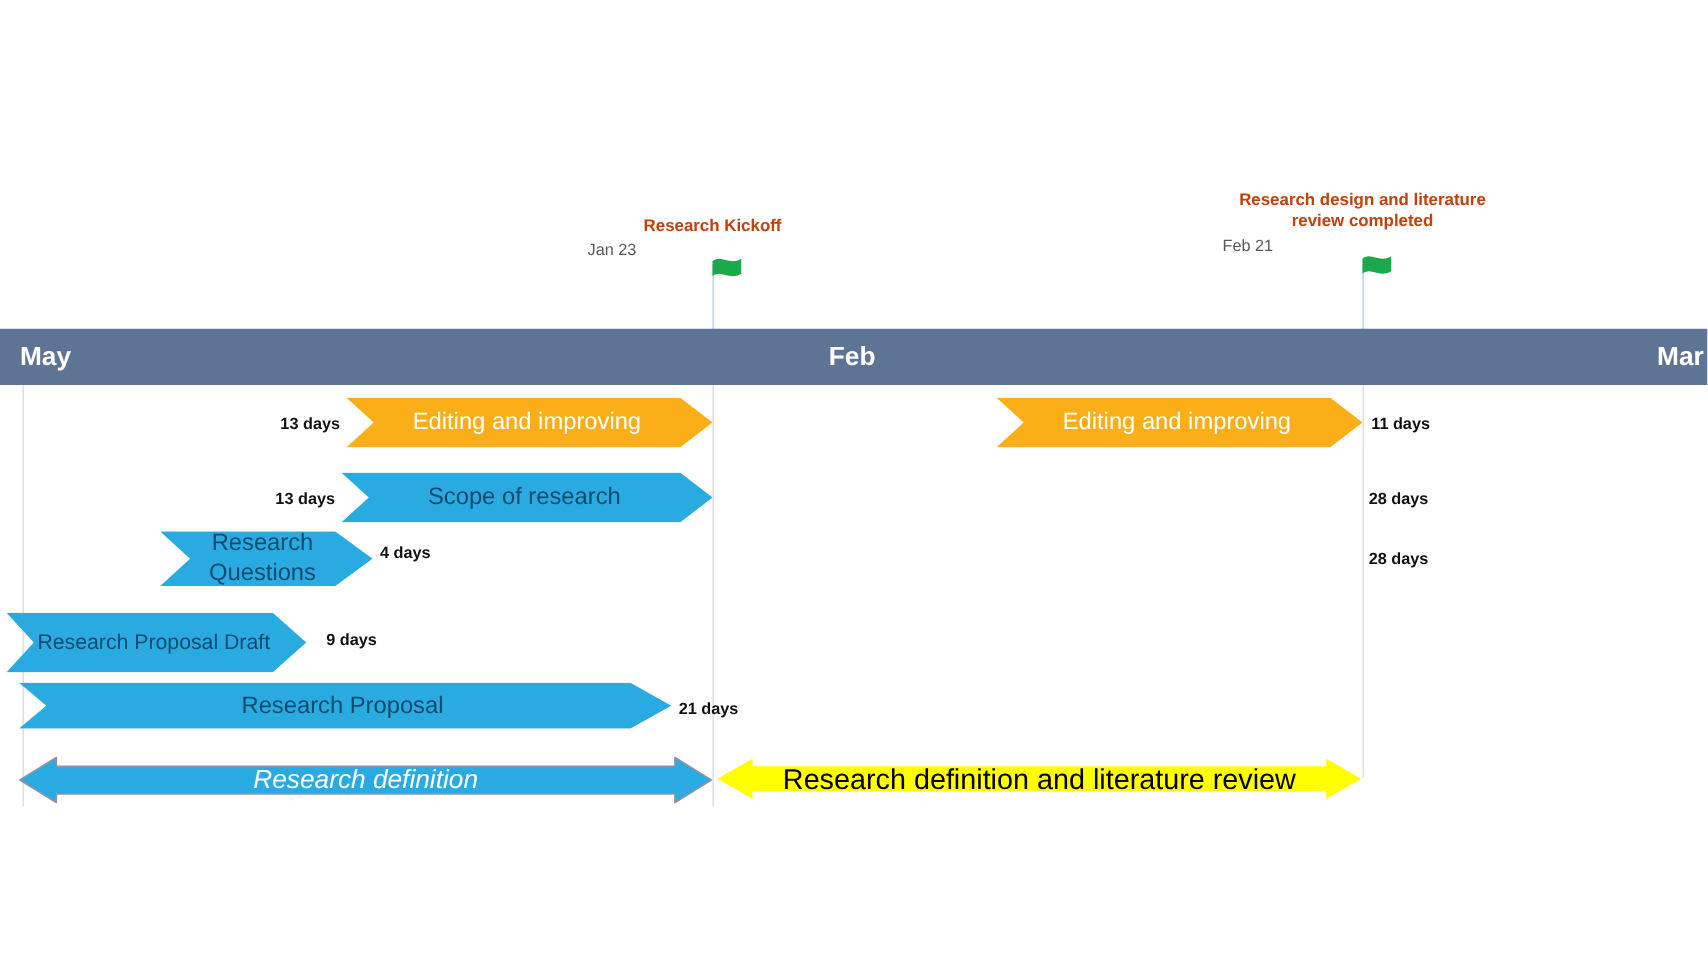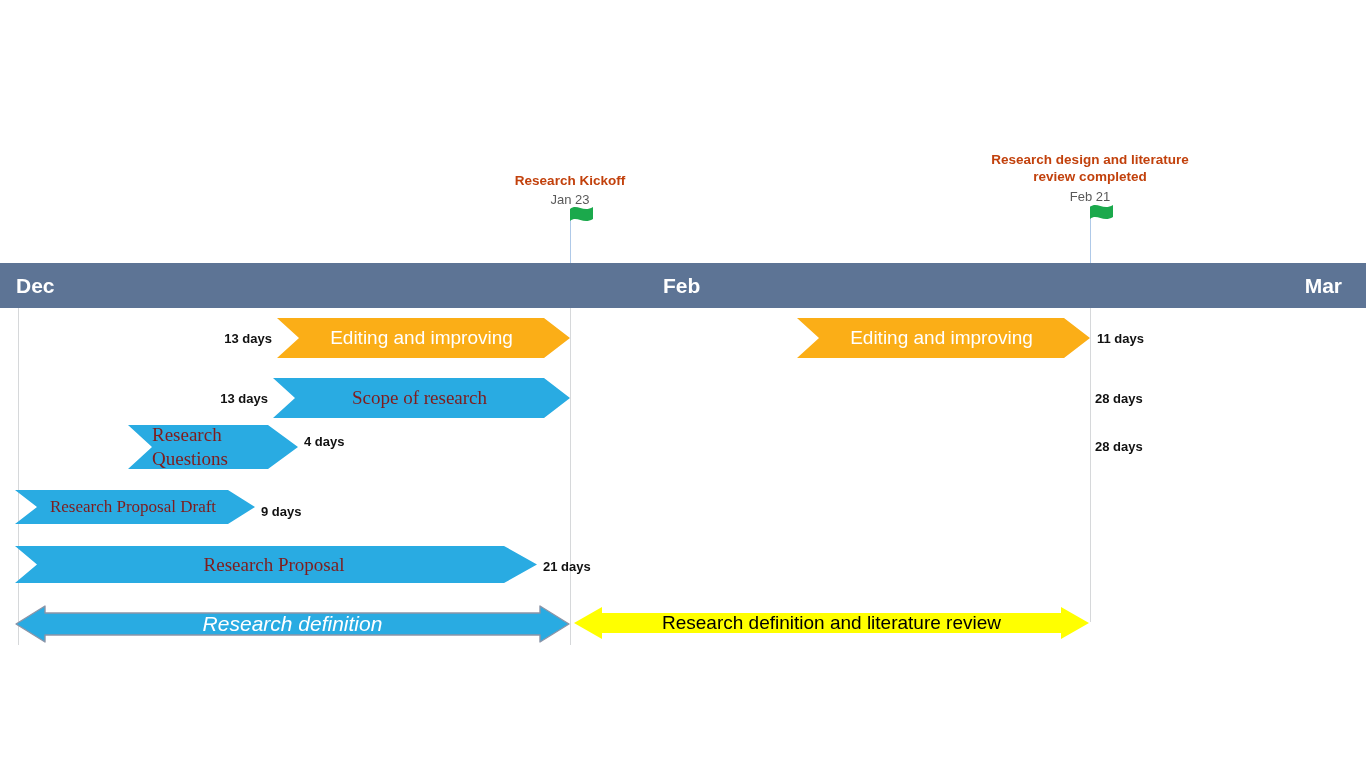--- a/index.html
+++ b/index.html
@@ -7,37 +7,37 @@
   .canvas{position:relative;width:1366px;height:768px;background:#FFFFFF;}
   
   .vline{position:absolute;width:1px;z-index:1;}
   .vline.pole{background:#AFC9E8;}
   .vline.grid{background:#D6D8DA;}
   
   .month-band{position:absolute;left:0;top:263px;width:1366px;height:45px;background:#5D7495;z-index:2;}
   .month-label{position:absolute;top:0;height:45px;line-height:45px;color:#FFFFFF;font-size:21px;font-weight:bold;}
   
   .ms-title{position:absolute;text-align:center;font-size:13.5px;font-weight:bold;color:#c2410c;line-height:17px;z-index:3;}
-  .ms-date{position:absolute;text-align:center;font-size:13px;color:#595959;z-index:3;}
+  .ms-date{position:absolute;font-size:13px;color:#595959;z-index:3;}
   .ms-flag{position:absolute;z-index:4;}
   
   .chev{position:absolute;display:flex;align-items:center;justify-content:center;z-index:3;
         clip-path:polygon(0 0, calc(100% - var(--tip,26px)) 0, 100% 50%, calc(100% - var(--tip,26px)) 100%, 0 100%, var(--notch,22px) 50%);
-        font-size:19px;text-align:left;padding:0 26px 0 22px;box-sizing:border-box;line-height:24px;}
-  .chev.blue{background:#29ABE2;color:#7f1d1d;font-family:Liberation Serif, serif;}
+        font-size:19px;text-align:center;padding:0 26px 0 22px;box-sizing:border-box;line-height:24px;}
+  .chev.blue{background:#29ABE2;color:#0c4a6e;}
   .chev.orange{background:#FBAE17;color:#FFFFFF;}
   .chev.yellow{background:#FFFF00;color:#000000;}
   
   .dur{position:absolute;display:flex;align-items:center;font-size:13px;font-weight:bold;color:#111111;z-index:3;white-space:nowrap;}
   .dur.right-align{justify-content:flex-end;}
   
   .dbl{position:absolute;z-index:3;}
   .dbl .lbl{position:absolute;left:0;top:0;width:100%;height:100%;display:flex;align-items:center;justify-content:center;}
   .dbl.blue-lbl .lbl{color:#FFFFFF;font-size:21px;font-style:italic;}
-  .dbl.yellow-lbl .lbl{color:#000000;font-size:19px;text-align:center;}
+  .dbl.yellow-lbl .lbl{color:#000000;font-size:23px;text-align:center;}
 </style>
 </head>
 <body>
 
 <div class="canvas">
 
   <div class="vline grid" style="left:18px;top:308px;height:337px;"></div>
   <div class="vline pole" style="left:570px;top:211px;height:52px;"></div>
   <div class="vline grid" style="left:570px;top:308px;height:337px;"></div>
   <div class="vline pole" style="left:1090px;top:206px;height:57px;"></div>
@@ -53,23 +53,23 @@
 
   <div class="ms-title" style="left:978px;top:151px;width:224px;">Research design and literature review completed</div>
   <div class="ms-date" style="left:978px;top:189px;width:224px;">Feb 21</div>
   <div class="ms-flag" style="left:1089px;top:202px;">
     <svg width="26" height="24" viewBox="0 0 26 24">
         <path d="M1 5 C8 -1 14 9 24 3 L24 15 C14 21 8 11 1 17 Z" fill="#1BA94C"></path>
       </svg>
   </div>
 
   <div class="month-band">
-    <span class="month-label" style="left:16px;">Dec</span>
+    <span class="month-label" style="left:16px;">May</span>
     <span class="month-label" style="left:663px;">Feb</span>
-    <span class="month-label" style="right:24px;text-align:right;">Mar</span>
+    <span class="month-label" style="right:3px;text-align:right;">Mar</span>
   </div>
 
   <div class="dur right-align" style="left:196px;top:318px;width:76px;height:40px;">13 days</div>
   <div class="chev orange" style="left:277px;top:318px;width:293px;height:40px;">
     <span>Editing and improving</span>
   </div>
   <div class="chev orange" style="left:797px;top:318px;width:293px;height:40px;">
     <span>Editing and improving</span>
   </div>
   <div class="dur" style="left:1097px;top:318px;height:40px;">11 days</div>
@@ -79,21 +79,21 @@
     <span>Scope of research</span>
   </div>
   <div class="dur" style="left:1095px;top:377px;height:42px;">28 days</div>
 
   <div class="chev blue" style="left:128px;top:425px;width:170px;height:44px;--tip:30px;--notch:24px;padding:0 30px 0 24px;">
     <span>Research Questions</span>
   </div>
   <div class="dur" style="left:304px;top:415px;height:53px;">4 days</div>
   <div class="dur" style="left:1095px;top:425px;height:42px;">28 days</div>
 
-  <div class="chev blue" style="left:15px;top:490px;width:240px;height:34px;--tip:27px;font-size:17px;">
+  <div class="chev blue" style="left:5px;top:490px;width:240px;height:48px;--tip:27px;font-size:17px;">
     <span>Research Proposal Draft</span>
   </div>
   <div class="dur" style="left:261px;top:490px;height:42px;">9 days</div>
 
   <div class="chev blue" style="left:15px;top:546px;width:522px;height:37px;--tip:33px;">
     <span>Research Proposal</span>
   </div>
   <div class="dur" style="left:543px;top:546px;height:41px;">21 days</div>
 
   <div class="dbl blue-lbl" style="left:15px;top:605px;width:555px;height:38px;">

